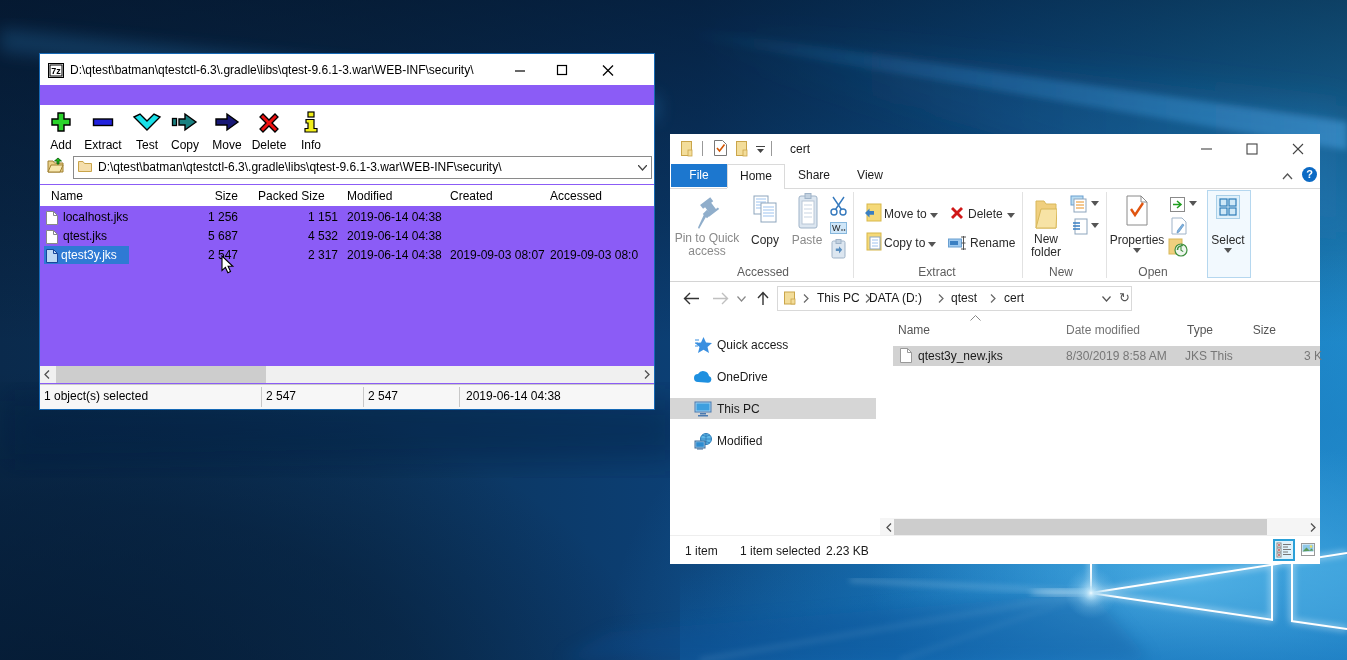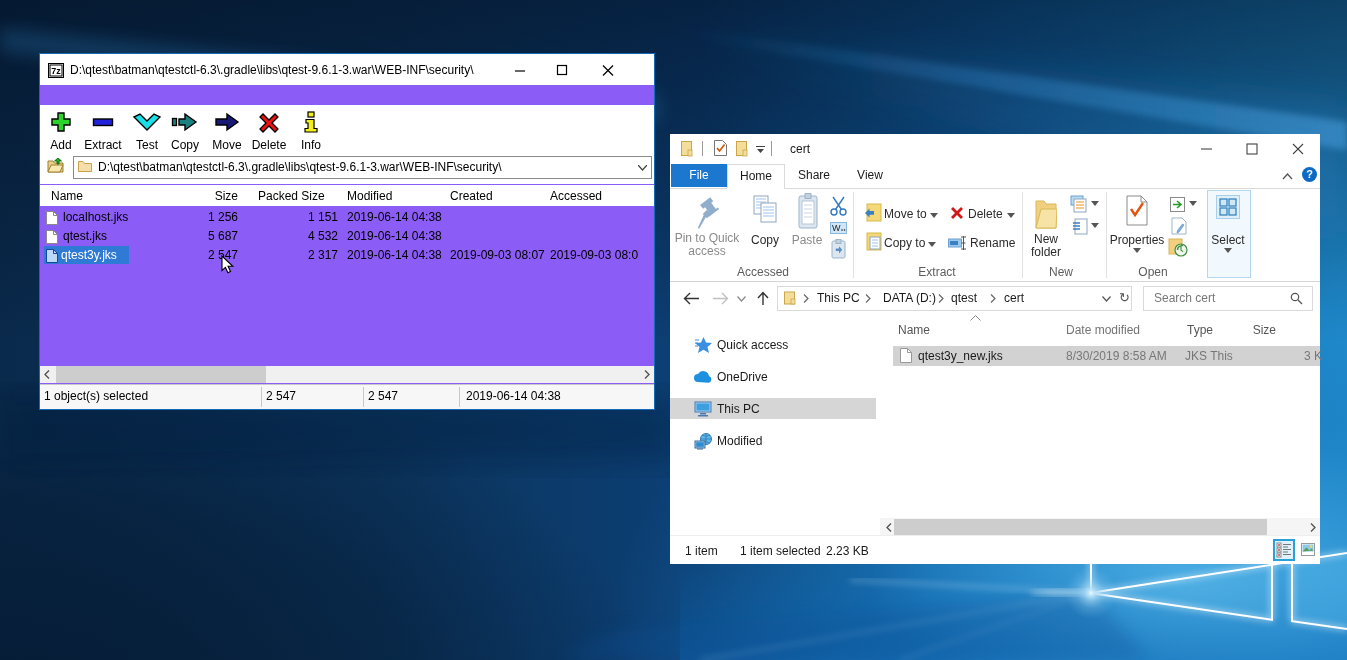--- a/index.html
+++ b/index.html
@@ -482,40 +482,33 @@
           <rect x="0.5" y="1" width="10" height="12" fill="#f3dd9a" stroke="#caa54a"></rect>
           <rect x="7" y="8" width="4" height="5" fill="#f3dd9a" stroke="#caa54a" stroke-width="0.8"></rect>
         </svg>
    <svg class="abs" style="left:25px;top:7px" width="6" height="9" viewBox="0 0 6 9">
           <path d="M1 0.5 L5 4.5 L1 8.5" fill="none" stroke="#666" stroke-width="1.2"></path>
         </svg>
    <span class="abs" style="left:39px;top:4px">This PC</span>
    <svg class="abs" style="left:87px;top:7px" width="6" height="9" viewBox="0 0 6 9">
           <path d="M1 0.5 L5 4.5 L1 8.5" fill="none" stroke="#666" stroke-width="1.2"></path>
         </svg>
-   <span class="abs" style="left:105px;top:4px">DATA (D:)</span>
+   <span class="abs" style="left:91px;top:4px">DATA (D:)</span>
    <svg class="abs" style="left:160px;top:7px" width="6" height="9" viewBox="0 0 6 9">
           <path d="M1 0.5 L5 4.5 L1 8.5" fill="none" stroke="#666" stroke-width="1.2"></path>
         </svg>
    <span class="abs" style="left:173px;top:4px">qtest</span>
    <svg class="abs" style="left:212px;top:7px" width="6" height="9" viewBox="0 0 6 9">
           <path d="M1 0.5 L5 4.5 L1 8.5" fill="none" stroke="#666" stroke-width="1.2"></path>
         </svg>
    <span class="abs" style="left:226px;top:4px">cert</span>
    <svg class="abs" style="left:324px;top:9px" width="9" height="6" viewBox="0 0 9 6">
           <path d="M0.5 0.5 L4.5 5 L8.5 0.5" fill="none" stroke="#555" stroke-width="1.2"></path>
         </svg>
    <span class="abs" style="left:341px;top:3px;color:#555;font-size:13px">↻</span>
-  </div>
-  <div class="abs" style="left:473px;top:4px;width:168px;height:23px;border:1px solid #d9d9d9;background:#fff">
-   <span class="abs" style="left:10px;top:4px;color:#777">Search cert</span>
-   <svg class="abs" style="left:146px;top:5px" width="13" height="13" viewBox="0 0 13 13">
-          <circle cx="5" cy="5" r="3.7" fill="none" stroke="#555" stroke-width="1.2"></circle>
-          <line x1="8" y1="8" x2="12" y2="12" stroke="#555" stroke-width="1.2"></line>
-        </svg>
   </div>
  </div>
  <div class="main">
   <svg class="abs" style="left:25px;top:24px" width="17" height="16" viewBox="0 0 17 16">
         <path d="M8.5 0 L11 5.5 L17 6 L12.5 10 L14 16 L8.5 12.7 L3 16 L4.5 10 L0 6 L6 5.5 Z" fill="#3a8fe0"></path>
         <path d="M0 3h4M0 6h3M0 9h3" stroke="#3a8fe0" stroke-width="1.2"></path>
       </svg>
   <span class="abs" style="left:47px;top:25px">Quick access</span>
   <svg class="abs" style="left:24px;top:58px" width="19" height="12" viewBox="0 0 19 12">
         <path d="M4 11 a4 4 0 0 1 0 -8 a6 6 0 0 1 11 2 a3.5 3.5 0 0 1 -1 6.8 z" fill="#1e90e0"></path>

